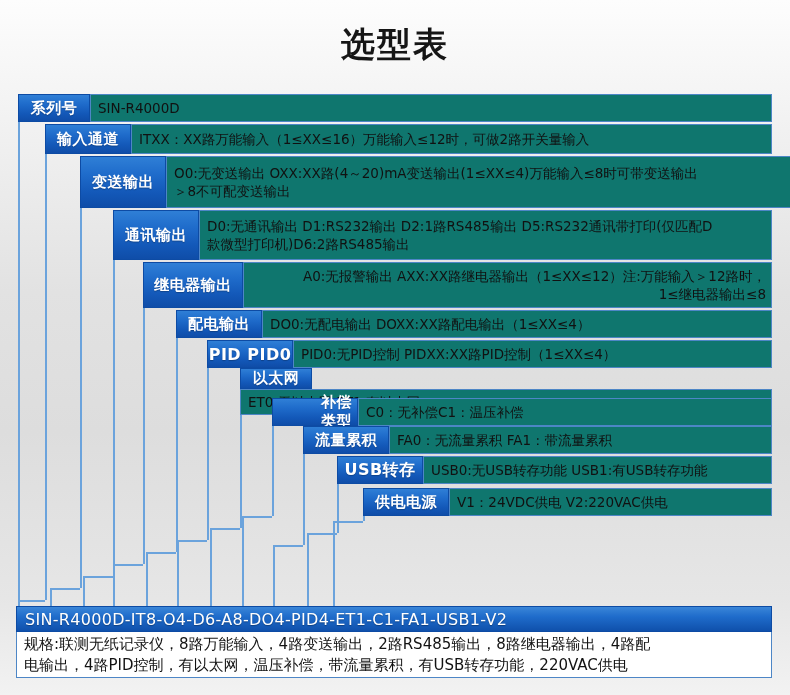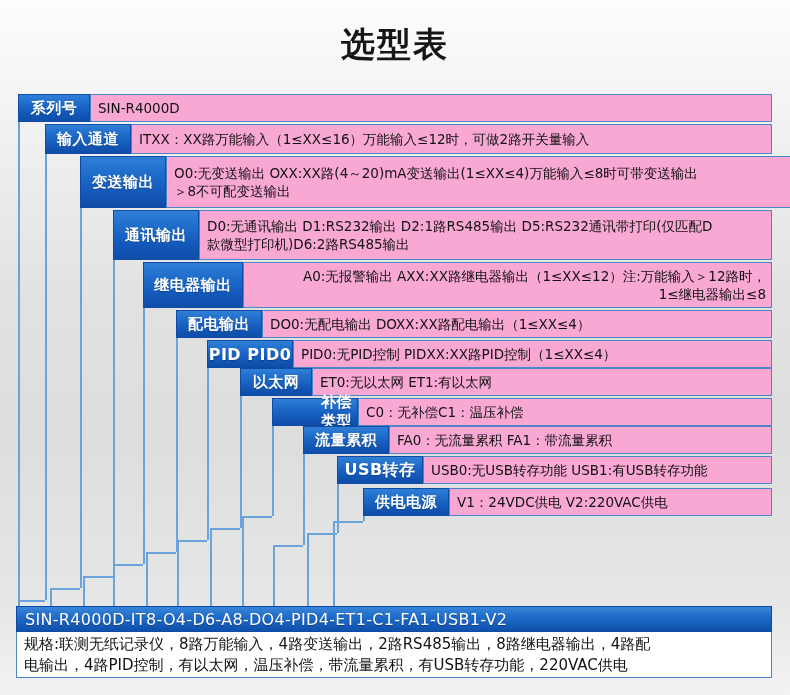--- a/index.html
+++ b/index.html
@@ -60,21 +60,21 @@
     font-size: 15px;
     display: flex;
     align-items: center;
     justify-content: center;
     letter-spacing: 0.5px;
     text-shadow: 0 1px 1px rgba(0,0,0,.25);
   }
   .val {
     flex: 1 1 auto;
     box-sizing: border-box;
-    background: #f9a8d4;
+    background: #0f766e;
     border: 1px solid #4d86c6;
     color: #111111;
     font-size: 13.5px;
     line-height: 18px;
     padding: 3px 5px 3px 7px;
     display: flex;
     flex-direction: column;
     justify-content: center;
   }
   .val span { display: block; white-space: nowrap; }
@@ -201,21 +201,21 @@
         <div class="val">
           <span>DO0:无配电输出 DOXX:XX路配电输出（1≤XX≤4）</span>
         </div>
       </div>
       <div class="row" style="left: 207px; top: 340px; width: 565px; height: 28px;">
         <div class="lbl" style="width: 86px; font-size: 16px;">PID  PID0</div>
         <div class="val">
           <span>PID0:无PID控制 PIDXX:XX路PID控制（1≤XX≤4）</span>
         </div>
       </div>
-      <div class="row" style="left: 240px; top: 368px; width: 532px; height: 28px;">
+      <div class="row" style="left: 240px; top: 368px; width: 532px; height: 28px; flex-direction: column;">
         <div class="lbl" style="width: 72px;">以太网</div>
         <div class="val">
           <span>ET0:无以太网 ET1:有以太网</span>
         </div>
       </div>
       <div class="row" style="left: 272px; top: 398px; width: 500px; height: 28px;">
         <div class="lbl" style="width: 86px; padding-left: 48px;">补偿类型</div>
         <div class="val">
           <span>C0：无补偿C1：温压补偿</span>
         </div>

